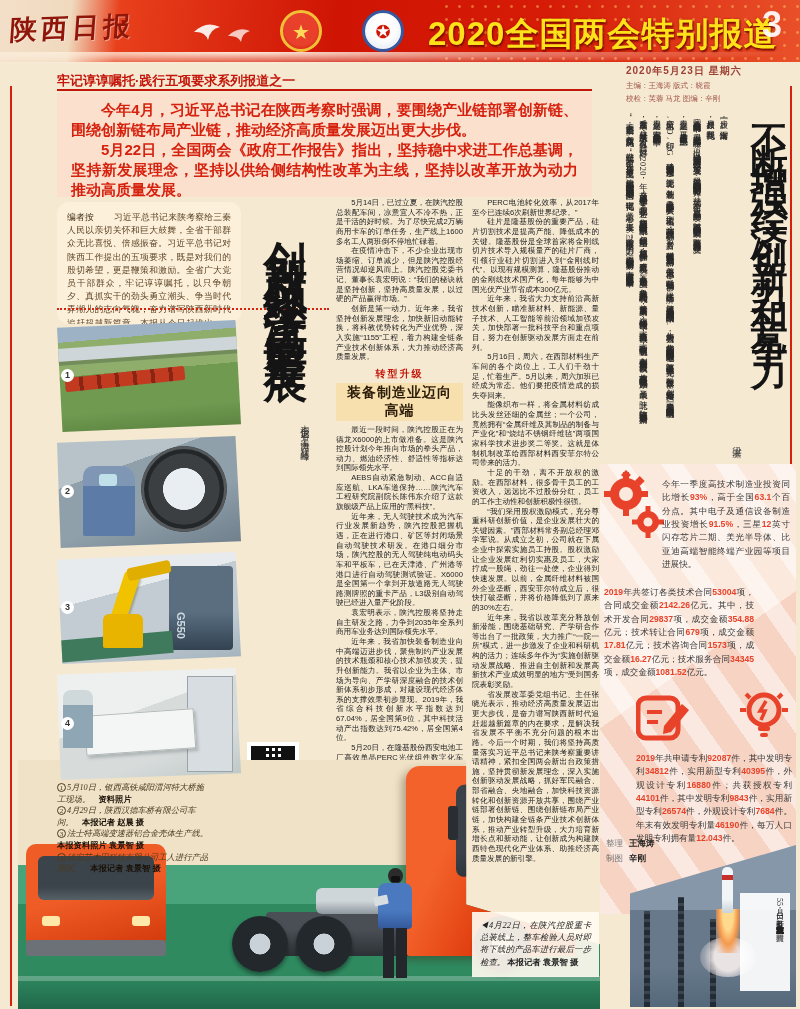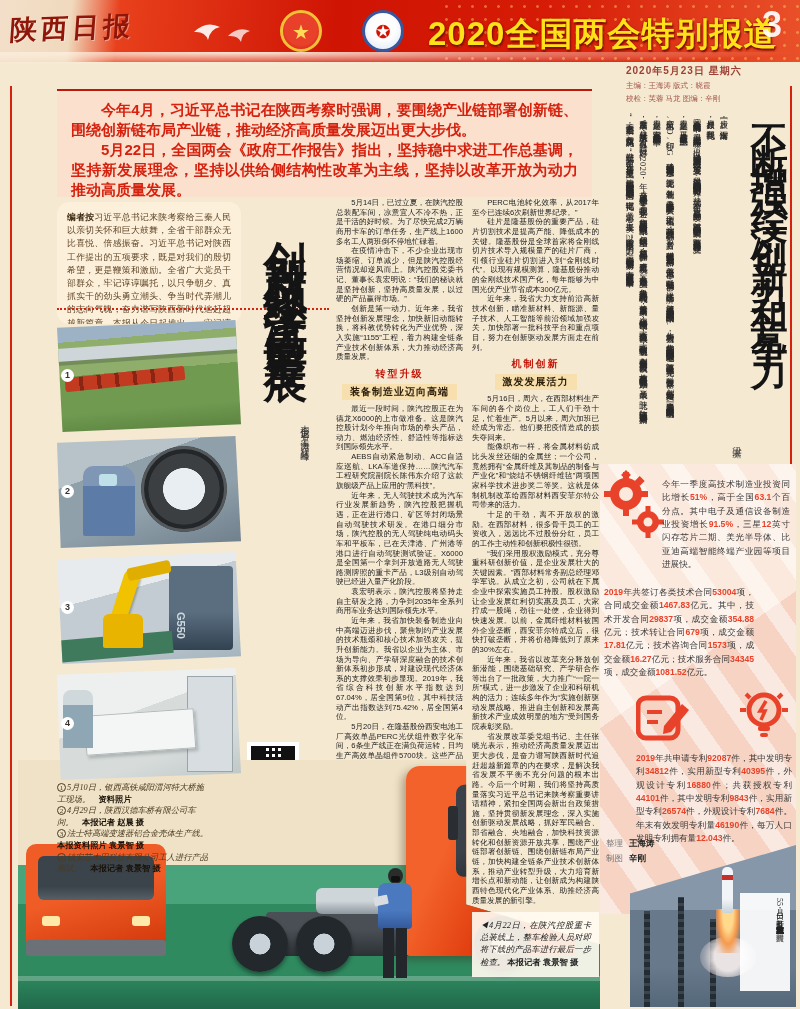--- a/index.html
+++ b/index.html
@@ -41,21 +41,21 @@
   .kicker-rule { position:absolute; left:57px; top:89px; width:535px; height:2px; background:#c3170b; }
   .intro { position:absolute; left:57px; top:93px; width:535px; height:104px; overflow:hidden;
     background:#fbe0cd; padding:7px 14px 6px; }
   .intro p { font-size:15px; font-weight:bold; color:#d5210e; line-height:1.34;
     text-indent:2em; text-align:justify; }
 
   
   .editor-note { position:absolute; left:57px; top:202px; width:184px; height:122px; overflow:hidden;
     background:#fcf0da; border-radius:12px; padding:9px 10px; font-size:8.8px; line-height:1.5;
     color:#5c4326; text-align:justify; }
-  .editor-note .lbl { font-weight:700; color:#3d2a12; margin-right:0; }
+  .editor-note .lbl { font-weight:400; color:#3d2a12; margin-right:20px; }
   .dotted-sep { position:absolute; left:57px; top:308px; width:272px; height:0;
     border-top:2px dotted #d6210f; }
 
   .photo { position:absolute; left:57px; width:184px; height:112px; z-index:2;
     box-shadow:2px 3px 4px rgba(90,60,20,.35); overflow:hidden; }
   .ph1 { top:320px; clip-path:polygon(0 7%,97% 0,100% 93%,3% 100%);
     background:linear-gradient(175deg,#9db3c5 0 18%,#8fae6b 18% 45%,#6f9a50 45% 75%,#587f3d 100%); }
   .ph1 .bridge { position:absolute; left:-6px; top:22px; width:210px; height:13px; background:#cfd6da;
     transform:rotate(-4deg); box-shadow:0 4px 0 rgba(60,80,60,.35); }
   .ph1 .train { position:absolute; left:8px; top:52px; width:120px; height:14px;
@@ -114,21 +114,21 @@
       repeating-linear-gradient(0deg,#111 0 3px,#fff 3px 6px); }
 
   
   .acol { position:absolute; top:198px; width:127px; overflow:hidden; text-align:justify; }
   .acol p { font-size:7.6px; line-height:1.27; color:#222; text-indent:2em; }
   .acol1 { left:336px; height:574px; }
   .acol2 { left:472px; height:707px; }
   .subhead { text-align:center; margin:5px 0 4px; text-indent:0; }
   .subhead .l1 { display:block; color:#c3170b; font-weight:900; font-size:10px; letter-spacing:2px; }
   .subhead .l2 { display:inline-block; background:#f7dfae; color:#2b1c08; font-weight:bold;
-    font-size:10px; padding:1px 8px; margin-top:2px; letter-spacing:1px; }
+    font-size:14px; padding:1px 8px; margin-top:2px; letter-spacing:1px; }
   .main-caption { position:absolute; left:472px; top:912px; width:127px; z-index:6; background:rgba(255,250,240,.92);
     font-family:Liberation Serif, serif; font-style:italic; font-size:8.4px; line-height:1.45;
     color:#222; text-align:justify; padding:8px; }
   .main-caption b { font-style:normal; }
 
   
   .big-photo { position:absolute; left:18px; top:760px; width:582px; height:249px; z-index:1;
     clip-path:polygon(0 0,77% 0,77% 58%,100% 74%,100% 100%,0 100%);
     background:linear-gradient(180deg,#efe2c6 0 42%,#49a47b 42% 58%,#2f8a60 58% 86%,#20684a 100%); }
   .truck-main { position:absolute; right:24px; top:6px; width:270px; height:200px; }
@@ -227,20 +227,21 @@
 
   <div class="edge-line l"></div>
   <div class="edge-line r"></div>
 
   <div class="dateline">
     <div class="d1">2020年5月23日  星期六</div>
     <div class="d2">主编：王海涛  版式：晓霞</div>
     <div class="d2">校检：芙蓉  马龙  图编：辛刚</div>
   </div>
 
+  <div class="kicker">牢记谆谆嘱托·践行五项要求系列报道之一</div>
   <div class="kicker-rule"></div>
   <section class="intro">
     <p>今年4月，习近平总书记在陕西考察时强调，要围绕产业链部署创新链、围绕创新链布局产业链，推动经济高质量发展迈出更大步伐。</p>
     <p>5月22日，全国两会《政府工作报告》指出，坚持稳中求进工作总基调，坚持新发展理念，坚持以供给侧结构性改革为主线，坚持以改革开放为动力推动高质量发展。</p>
   </section>
 
   <section class="editor-note"><span class="lbl">编者按</span><span>习近平总书记来陕考察给三秦人民以亲切关怀和巨大鼓舞，全省干部群众无比喜悦、倍感振奋。习近平总书记对陕西工作提出的五项要求，既是对我们的殷切希望，更是鞭策和激励。全省广大党员干部群众，牢记谆谆嘱托，以只争朝夕、真抓实干的劲头勇立潮头、争当时代弄潮儿的志向气魄，奋力谱写陕西新时代追赶超越新篇章。本报从今日起推出——牢记谆谆嘱托践行五项要求系列报道。</span></section>
   <div class="dotted-sep"></div>
 
   <figure class="photo ph1">
@@ -294,21 +295,20 @@
       <p>AEBS自动紧急制动、ACC自适应巡航、LKA车道保持……陕汽汽车工程研究院副院长陈伟东介绍了这款旗舰级产品上应用的“黑科技”。</p>
       <p>近年来，无人驾驶技术成为汽车行业发展新趋势，陕汽控股把握机遇，正在进行港口、矿区等封闭场景自动驾驶技术研发。在港口细分市场，陕汽控股的无人驾驶纯电动码头车和平板车，已在天津港、广州港等港口进行自动驾驶测试验证。X6000是全国第一个拿到开放道路无人驾驶路测牌照的重卡产品，L3级别自动驾驶已经进入量产化阶段。</p>
       <p>袁宏明表示，陕汽控股将坚持走自主研发之路，力争到2035年全系列商用车业务达到国际领先水平。</p>
       <p>近年来，我省加快装备制造业向中高端迈进步伐，聚焦制约产业发展的技术瓶颈和核心技术加强攻关，提升创新能力。我省以企业为主体、市场为导向、产学研深度融合的技术创新体系初步形成，对建设现代经济体系的支撑效果初步显现。2019年，我省综合科技创新水平指数达到67.04%，居全国第9位，其中科技活动产出指数达到75.42%，居全国第4位。</p>
       <p>5月20日，在隆基股份西安电池工厂高效单晶PERC光伏组件数字化车间，6条生产线正在满负荷运转，日均生产高效单晶组件5700块。这些产品主要出口欧洲，助力当地推广和提升清洁能源的比例。</p>
     </div>
   <div class="acol acol2">
       <p>PERC电池转化效率，从2017年至今已连续6次刷新世界纪录。”</p>
       <p>硅片是隆基股份的重要产品，硅片切割技术是提高产能、降低成本的关键。隆基股份是全球首家将金刚线切片技术导入规模量产的硅片厂商，引领行业硅片切割进入到“金刚线时代”。以现有规模测算，隆基股份推动的金刚线技术国产化，每年能够为中国光伏产业节省成本300亿元。</p>
       <p>近年来，我省大力支持前沿高新技术创新，瞄准新材料、新能源、量子技术、人工智能等前沿领域加强攻关，加快部署一批科技平台和重点项目，努力在创新驱动发展方面走在前列。</p>
-      <div class="subhead"><span class="l1">机制创新</span><span class="l2">激发发展活力</span></div>
       <p>5月16日，周六，在西部材料生产车间的各个岗位上，工人们干劲十足，忙着生产。5月以来，周六加班已经成为常态。他们要把疫情造成的损失夺回来。</p>
       <p>能像织布一样，将金属材料纺成比头发丝还细的金属丝；一个公司，竟然拥有“金属纤维及其制品的制备与产业化”和“烧结不锈钢纤维毡”两项国家科学技术进步奖二等奖。这就是体制机制改革给西部材料西安菲尔特公司带来的活力。</p>
       <p>十足的干劲，离不开放权的激励。在西部材料，很多骨干员工的工资收入，远远比不过股份分红，员工的工作主动性和创新积极性很强。</p>
       <p>“我们采用股权激励模式，充分尊重科研创新价值，是企业发展壮大的关键因素。”西部材料常务副总经理邓学军说。从成立之初，公司就在下属企业中探索实施员工持股。股权激励让企业发展红利切实惠及员工，大家拧成一股绳，劲往一处使，企业得到快速发展。以前，金属纤维材料被国外企业垄断，西安菲尔特成立后，很快打破垄断，并将价格降低到了原来的30%左右。</p>
       <p>近年来，我省以改革充分释放创新潜能，围绕基础研究、产学研合作等出台了一批政策，大力推广“一院一所”模式，进一步激发了企业和科研机构的活力；连续多年作为“实施创新驱动发展战略、推进自主创新和发展高新技术产业成效明显的地方”受到国务院表彰奖励。</p>
       <p>省发展改革委党组书记、主任张晓光表示，推动经济高质量发展迈出更大步伐，是奋力谱写陕西新时代追赶超越新篇章的内在要求，是解决我省发展不平衡不充分问题的根本出路。今后一个时期，我们将坚持高质量落实习近平总书记来陕考察重要讲话精神，紧扣全国两会新出台政策措施，坚持贯彻新发展理念，深入实施创新驱动发展战略，抓好军民融合、部省融合、央地融合，加快科技资源转化和创新资源开放共享，围绕产业链部署创新链、围绕创新链布局产业链，加快构建全链条产业技术创新体系，推动产业转型升级，大力培育新增长点和新动能，让创新成为构建陕西特色现代化产业体系、助推经济高质量发展的新引擎。</p>
     </div>
   <div class="main-caption"><span>◀4月22日，在陕汽控股重卡总装线上，整车检验人员对即将下线的产品车进行最后一步检查。</span> <b>本报记者 袁景智 摄</b></div>
 
   <figure class="big-photo">
@@ -373,22 +373,22 @@
             <circle r="11"></circle>
               <circle r="4.5" fill="#fbe9de"></circle>
             <rect x="-2.5" y="-16" width="5" height="6"></rect>
               <rect x="-2.5" y="10" width="5" height="6"></rect>
             <rect x="-16" y="-2.5" width="6" height="5"></rect>
               <rect x="10" y="-2.5" width="6" height="5"></rect>
           </g>
         </g>
       </svg>
     </div>
-    <div class="stat stat1">今年一季度高技术制造业投资同比增长<b class="num">51%</b>，高于全国<b class="num">63.1</b>个百分点。其中电子及通信设备制造业投资增长<b class="num">91.5%</b>，三星<b class="num">12</b>英寸闪存芯片二期、美光半导体、比亚迪高端智能终端产业园等项目进展快。</div>
-    <div class="stat stat2"><b class="num">2019</b>年共签订各类技术合同<b class="num">53004</b>项，合同成交金额<b class="num">1467.83</b>亿元。其中，技术开发合同<b class="num">29837</b>项，成交金额<b class="num">354.88</b>亿元；技术转让合同<b class="num">679</b>项，成交金额<b class="num">17.81</b>亿元；技术咨询合同<b class="num">1573</b>项，成交金额<b class="num">16.27</b>亿元；技术服务合同<b class="num">34345</b>项，成交金额<b class="num">1081.52</b>亿元。</div>
+    <div class="stat stat1">今年一季度高技术制造业投资同比增长<b class="num">93%</b>，高于全国<b class="num">63.1</b>个百分点。其中电子及通信设备制造业投资增长<b class="num">91.5%</b>，三星<b class="num">12</b>英寸闪存芯片二期、美光半导体、比亚迪高端智能终端产业园等项目进展快。</div>
+    <div class="stat stat2"><b class="num">2019</b>年共签订各类技术合同<b class="num">53004</b>项，合同成交金额<b class="num">2142.26</b>亿元。其中，技术开发合同<b class="num">29837</b>项，成交金额<b class="num">354.88</b>亿元；技术转让合同<b class="num">679</b>项，成交金额<b class="num">17.81</b>亿元；技术咨询合同<b class="num">1573</b>项，成交金额<b class="num">16.27</b>亿元；技术服务合同<b class="num">34345</b>项，成交金额<b class="num">1081.52</b>亿元。</div>
     <div class="icon-pen">
       <svg width="56" height="52" viewBox="0 0 56 52">
         <rect x="2" y="6" width="40" height="40" rx="8" fill="none" stroke="#e8432a" stroke-width="5"></rect>
         <line x1="11" y1="20" x2="26" y2="20" stroke="#e8432a" stroke-width="4"></line>
         <line x1="11" y1="30" x2="22" y2="30" stroke="#e8432a" stroke-width="4"></line>
         <path d="M28 34 L46 12 L53 18 L35 40 L27 42 Z" fill="#e8432a"></path>
       </svg>
     </div>
     <div class="icon-bulb">
       <svg width="56" height="60" viewBox="0 0 56 60">

